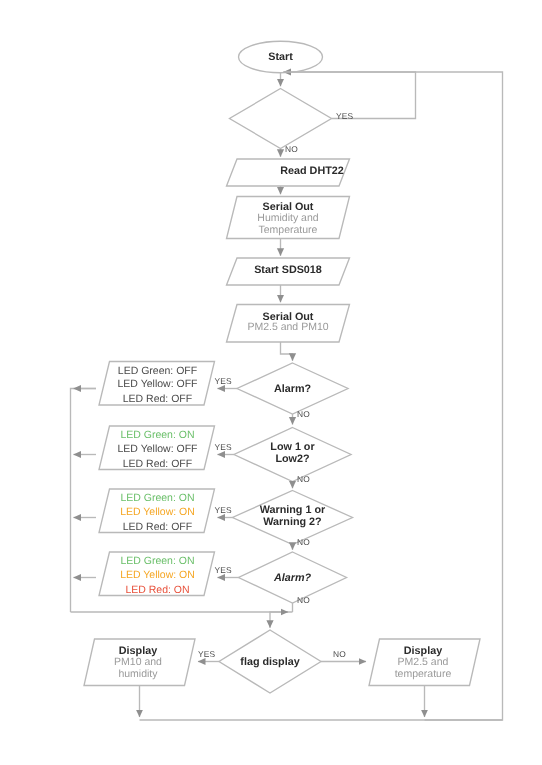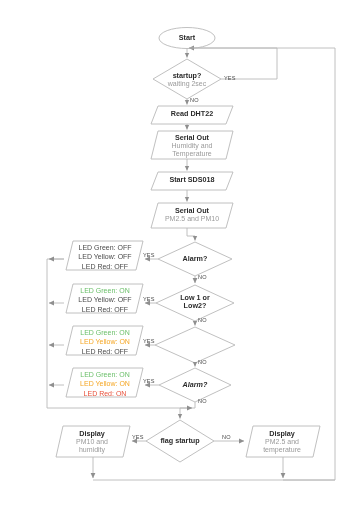--- a/index.html
+++ b/index.html
@@ -145,26 +145,22 @@
       <path d="M283,457 L283,478" marker-end="url(#ah)"></path>
 
       <path d="M93,480 L335,480 L335,48 L189,48"></path>
       <path d="M283,480 L335,480"></path>
 
     </g>
   </svg>
 
   <div class="node-text t-bold" style="left:159px; top:34px; width:56px;">Start</div>
 
-  <div class="node-text" style="left:155px; top:72px; width:64px;">
-    <div class="t-bold">startup?</div>
-    <div class="t-sub">waiting 2sec</div>
-  </div>
-
-  <div class="node-text t-bold" style="left:152px; top:110px; width:80px;">Read DHT22</div>
+
+  <div class="node-text t-bold" style="left:168px; top:110px; width:80px;">Read DHT22</div>
 
   <div class="node-text" style="left:152px; top:134px; width:80px;">
     <div class="t-bold">Serial Out</div>
     <div class="t-sub">Humidity and</div>
     <div class="t-sub">Temperature</div>
   </div>
 
   <div class="node-text t-bold" style="left:152px; top:176px; width:80px;">Start SDS018</div>
 
   <div class="node-text" style="left:150px; top:207px; width:84px;">
@@ -172,24 +168,28 @@
     <div class="t-sub">PM2.5 and PM10</div>
   </div>
 
   <div class="node-text t-bold" style="left:165px; top:255px; width:60px;">Alarm?</div>
 
   <div class="node-text" style="left:165px; top:294px; width:60px;">
     <div class="t-bold">Low 1 or</div>
     <div class="t-bold">Low2?</div>
   </div>
 
+  <div class="node-text" style="left:158px; top:336px; width:74px;">
+    <div class="t-bold">Warning 1 or</div>
+    <div class="t-bold">Warning 2?</div>
+  </div>
 
   <div class="node-text t-bold" style="left:167px; top:381px; width:56px;font-style:italic;">Alarm?</div>
 
-  <div class="node-text t-bold" style="left:150px; top:437px; width:60px;">flag startup</div>
+  <div class="node-text t-bold" style="left:150px; top:437px; width:60px;">flag display</div>
 
   <div class="node-text" style="left:64px; top:243px; width:82px;">
     <div class="led-line led-off">LED Green: OFF</div>
     <div class="led-line led-off">LED Yellow: OFF</div>
     <div class="led-line led-off">LED Red: OFF</div>
   </div>
 
   <div class="node-text" style="left:64px; top:286px; width:82px;">
     <div class="led-line" style="color:#6abf69;">LED Green: ON</div>
     <div class="led-line led-off">LED Yellow: OFF</div>

